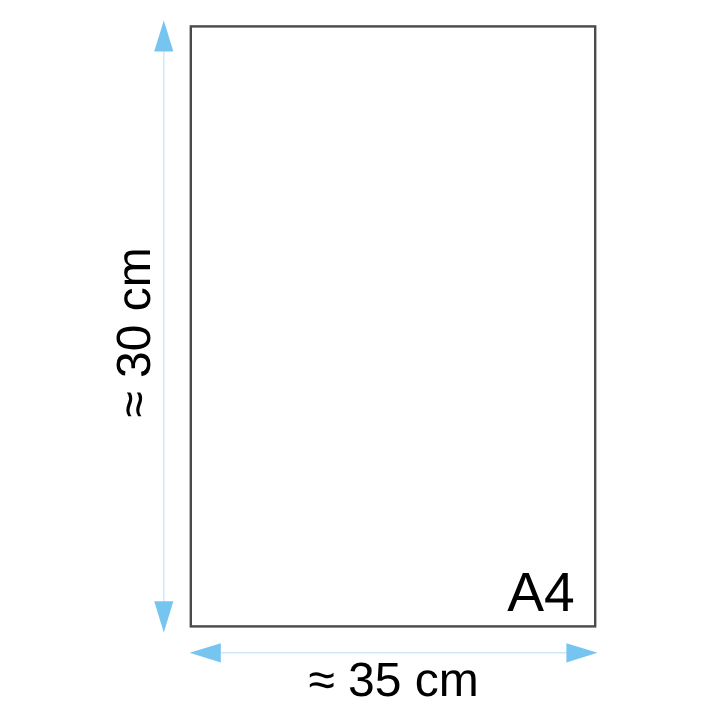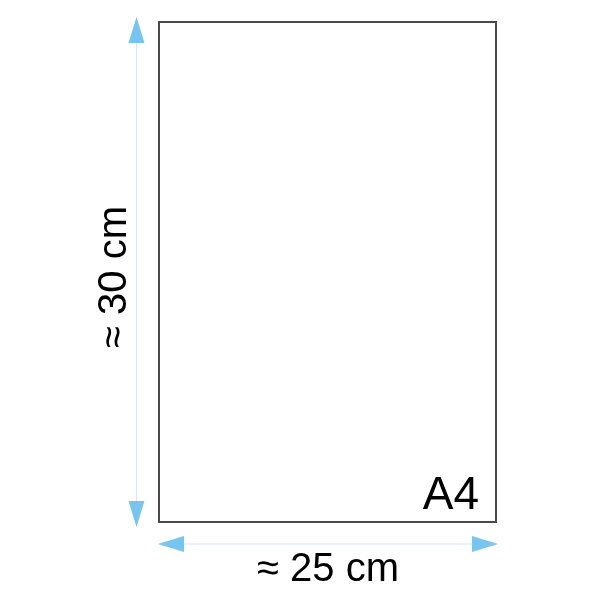--- a/index.html
+++ b/index.html
@@ -88,15 +88,15 @@
       <polygon class="dim-head" points="498,544 472,536 472,552"></polygon>
     </g>
   </svg>
 
   <div class="paper">
     <span class="paper-label">A4</span>
   </div>
 
   <div class="dim-label height-label">≈ 30 cm</div>
 
-  <div class="dim-label width-label">≈ 25 cm</div>
+  <div class="dim-label width-label">≈ 35 cm</div>
 
 </div>
 
 </body></html>

